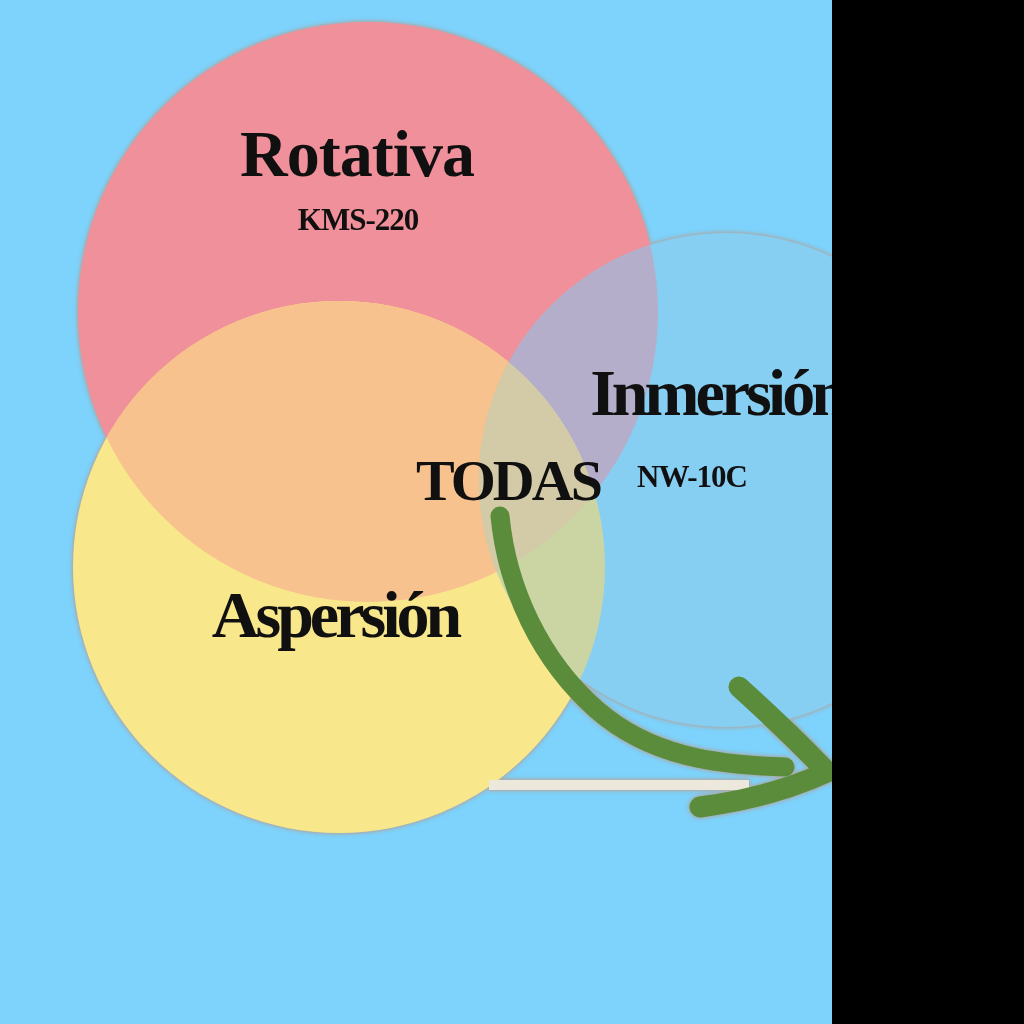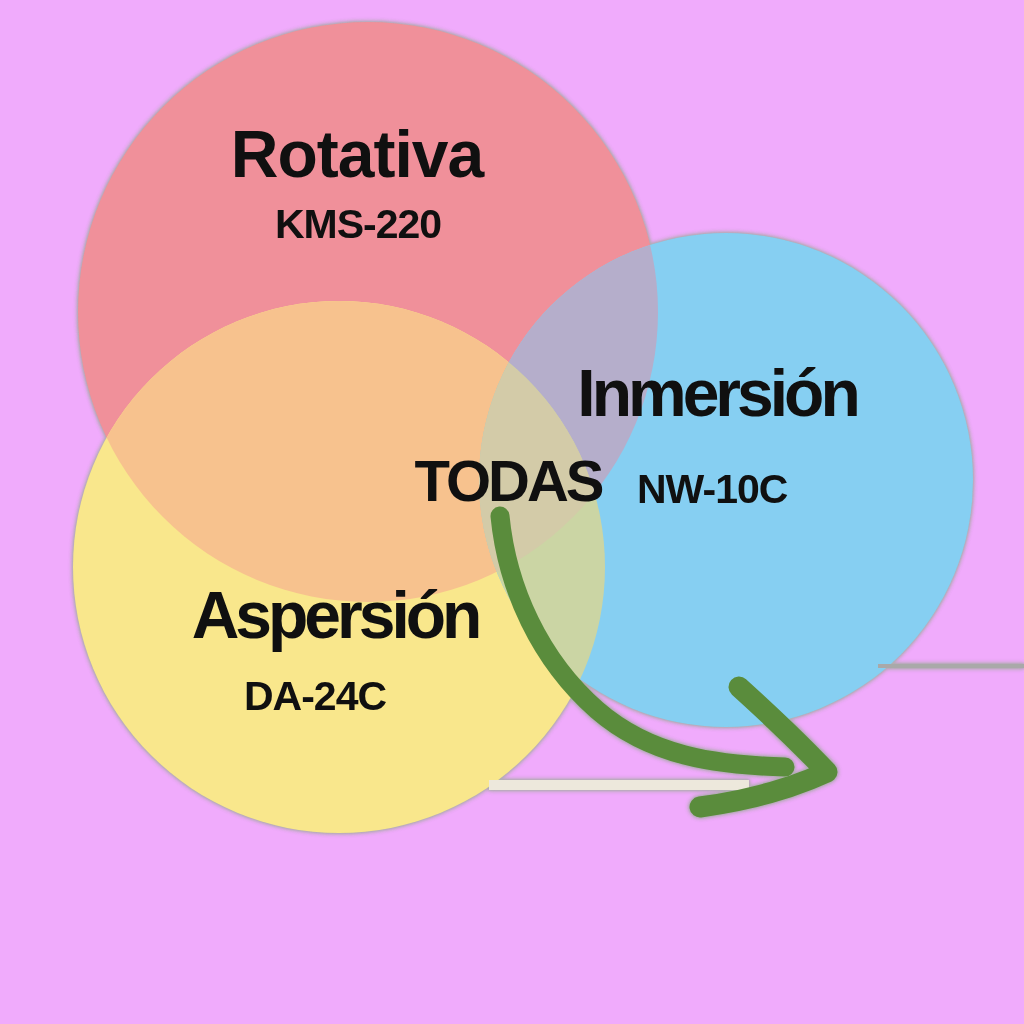--- a/index.html
+++ b/index.html
@@ -2,56 +2,56 @@
 <html><head>
 <meta charset="utf-8">
 <style>
   html, body {
     margin: 0;
     padding: 0;
     background: #000000;
   }
   .canvas {
     position: relative;
-    width: 1024px;
+    width: 832px;
     height: 1024px;
-    background: #f0abfc;
+    background: #7dd3fc;
     overflow: hidden;
-    font-family: Liberation Sans, sans-serif;
+    font-family: Liberation Serif, serif;
   }
   svg.venn {
     position: absolute;
     left: 0;
     top: 0;
     
     filter: drop-shadow(0 0 2px #b6b6b6) drop-shadow(0 0 1px #9a9a9a);
   }
   .label {
     position: absolute;
     color: #101010;
     font-weight: bold;
     white-space: nowrap;
     line-height: 1;
     z-index: 2;
   }
   .title {
     font-size: 66px;
   }
   .models {
-    font-size: 41px;
+    font-size: 31px;
     letter-spacing: -1px;
   }
   .centered { transform: translateX(-50%); }
 
   #label-rotativa   { left: 357px; top: 121px; letter-spacing: -1px; }
   #models-rotativa  { left: 358px; top: 204px; }
   #models-rot-asp   { left: 175px; top: 350px; line-height: 63px; }
   #label-todas      { left: 508px; top: 452px; font-size: 58px; letter-spacing: -3px; }
   #label-inmersion  { left: 717px; top: 360px; letter-spacing: -4px; }
-  #models-inmersion { left: 637px; top: 460px; line-height: 58px; }
+  #models-inmersion { left: 637px; top: 448px; line-height: 58px; }
   #label-aspersion  { left: 335px; top: 582px; letter-spacing: -4px; }
   #models-aspersion { left: 244px; top: 668px; line-height: 57px; }
 
   .model-line { display: block; }
 </style>
 </head>
 <body>
 
 <div class="canvas">
 
@@ -103,16 +103,15 @@
 
   <div id="label-inmersion" class="label title centered">Inmersión</div>
 
   <div id="models-inmersion" class="label models">
     <span class="model-line">NW-10C</span>
   </div>
 
   <div id="label-aspersion" class="label title centered">Aspersión</div>
 
   <div id="models-aspersion" class="label models">
-    <span class="model-line">DA-24C</span>
   </div>
 
 </div>
 
 </body></html>

